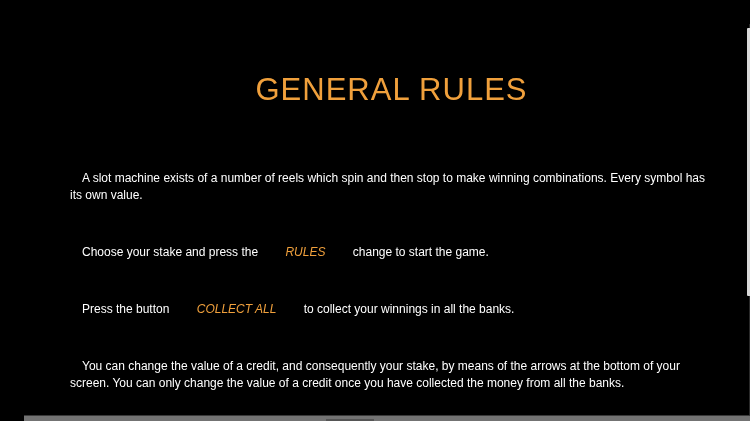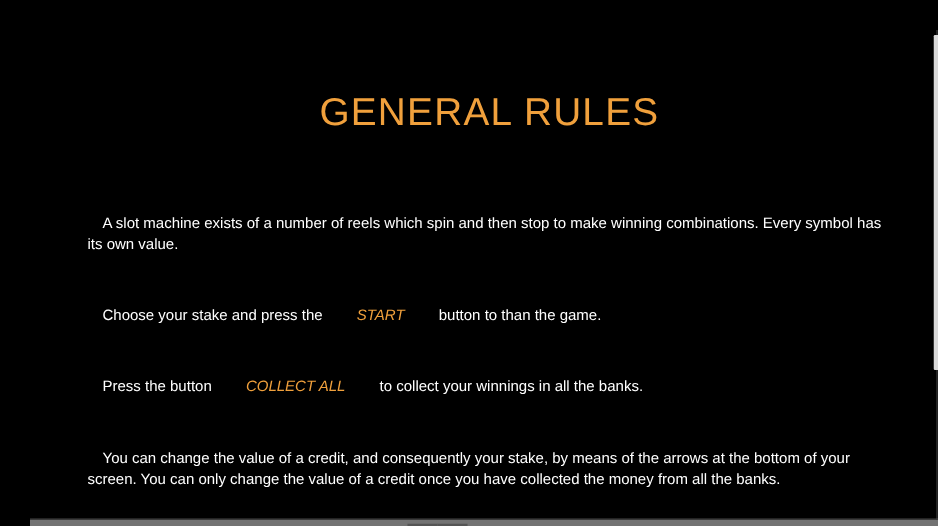--- a/index.html
+++ b/index.html
@@ -95,21 +95,21 @@
 </style>
 </head>
 <body>
 
 <div class="screen">
 
   <div class="content">
     <h1 class="title">GENERAL RULES</h1>
     <div>
       <p class="para"><span>A slot machine exists of a number of reels which spin and then stop to make winning combinations. Every symbol has its own value.</span></p>
-      <p class="para"><span>Choose your stake and press the </span><span class="hl">START</span><span> button to than the game.</span></p>
+      <p class="para"><span>Choose your stake and press the </span><span class="hl">RULES</span><span> change to start the game.</span></p>
       <p class="para"><span>Press the button </span><span class="hl">COLLECT ALL</span><span> to collect your winnings in all the banks.</span></p>
       <p class="para"><span>You can change the value of a credit, and consequently your stake, by means of the arrows at the bottom of your screen. You can only change the value of a credit once you have collected the money from all the banks.</span></p>
     </div>
   </div>
 
   <div class="scroll-track">
     <div class="scroll-thumb"></div>
   </div>
 
   <div class="statusbar">

